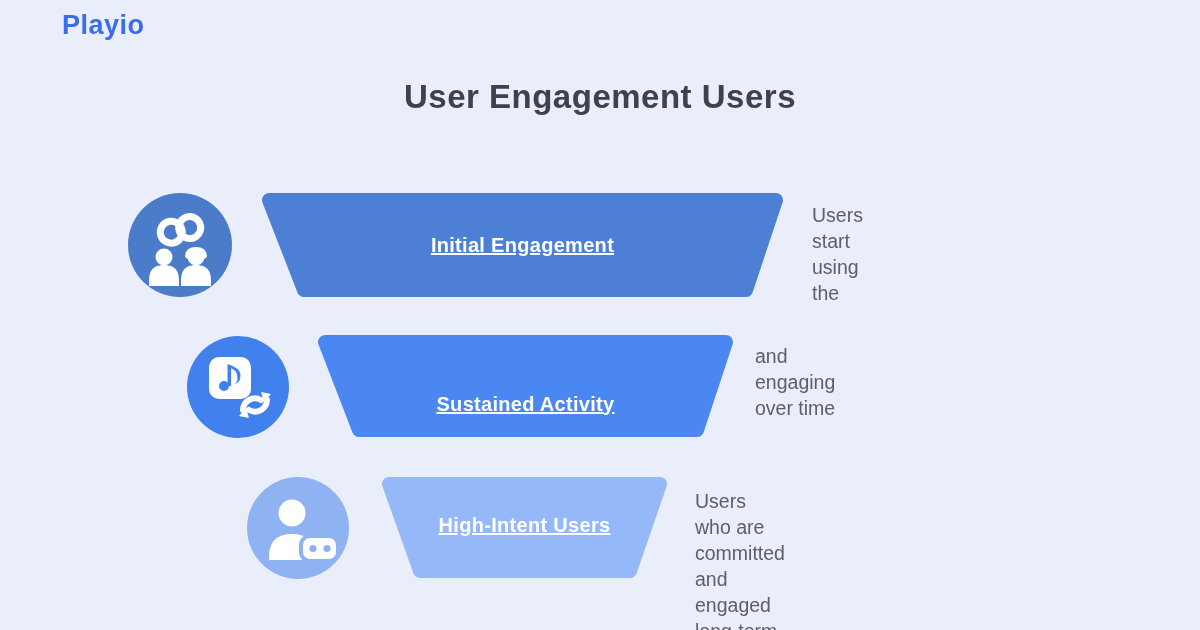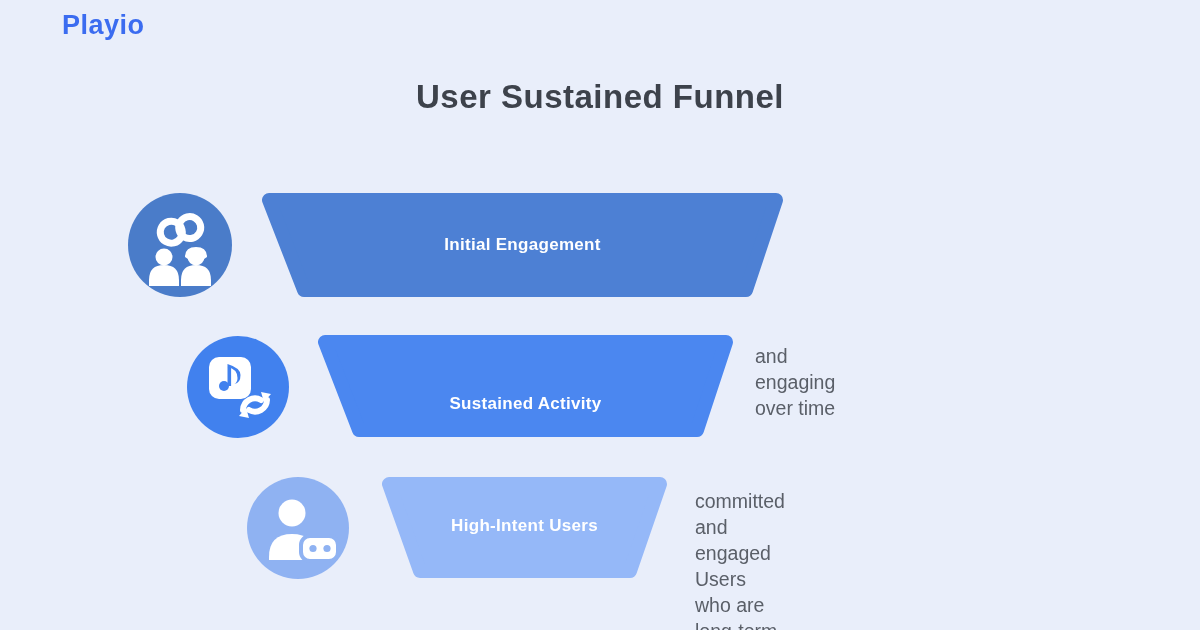--- a/index.html
+++ b/index.html
@@ -25,22 +25,23 @@
   .icon-circle{
     position:absolute;border-radius:50%;
     background:var(--icon-color);
     display:flex;align-items:center;justify-content:center;
   }
   .trapezoid-wrap{position:absolute;}
   .trapezoid-wrap svg{display:block;}
   .stage-label{
     position:absolute;
     display:flex;align-items:center;justify-content:center;
-    color:#ffffff;font-weight:bold;font-size:17px;
+    color:#ffffff;font-weight:bold;font-size:20px;
     letter-spacing:.3px;
+    text-decoration:underline;
   }
   .stage-desc{
     position:absolute;
     font-size:19.5px;color:#5a5f68;line-height:26px;
   }
   .stage-desc span{display:block;}
 
   
   .s1 .icon-circle{left:128px;top:193px;width:104px;height:104px;}
   .s1 .trapezoid-wrap{left:260px;top:193px;}
@@ -57,21 +58,21 @@
   .s3 .stage-label{left:382px;top:477px;width:285px;height:97px;}
   .s3 .stage-desc{left:695px;top:488px;}
 </style>
 </head>
 <body>
 
 <div class="canvas">
 
   <div class="logo">Playio</div>
 
-  <div class="title">User Sustained Funnel</div>
+  <div class="title">User Engagement Users</div>
 
   <div class="stage s1" style="--stage-color: #4d80d4; --icon-color: #4a7cc9;">
     <div class="icon-circle">
       <svg width="104" height="104" viewBox="0 0 104 104">
 
         <g transform="rotate(-14 52 37)" fill="none" stroke="#ffffff" stroke-width="7">
           <circle cx="43" cy="37" r="11"></circle>
           <circle cx="62" cy="37" r="11"></circle>
         </g>
 
@@ -87,20 +88,21 @@
         </g>
       </svg>
     </div>
     <div class="trapezoid-wrap">
       <svg width="525" height="104" viewBox="0 0 525 104">
         <path d="M9,7 L516,7 L486,97 L44,97 Z" fill="currentColor" stroke="currentColor" stroke-width="14" stroke-linejoin="round"></path>
       </svg>
     </div>
     <div class="stage-label">Initial Engagement</div>
     <div class="stage-desc">
+      <span>Users start using the</span>
     </div>
   </div>
 
   <div class="stage s2" style="--stage-color: #4b87f0; --icon-color: #4181ee;">
     <div class="icon-circle">
       <svg width="102" height="102" viewBox="0 0 102 102">
 
         <rect x="22" y="21" width="42" height="42" rx="10" fill="#ffffff"></rect>
         <g style="fill:var(--icon-color)">
           <circle cx="37" cy="50" r="5"></circle>
@@ -143,19 +145,19 @@
         </g>
       </svg>
     </div>
     <div class="trapezoid-wrap">
       <svg width="285" height="101" viewBox="0 0 285 101">
         <path d="M7,7 L278,7 L248,94 L38,94 Z" fill="currentColor" stroke="currentColor" stroke-width="14" stroke-linejoin="round"></path>
       </svg>
     </div>
     <div class="stage-label">High-Intent Users</div>
     <div class="stage-desc">
+      <span>Users who are</span>
       <span>committed and engaged</span>
-      <span>Users who are</span>
       <span>long-term</span>
     </div>
   </div>
 
 </div>
 
 </body></html>

